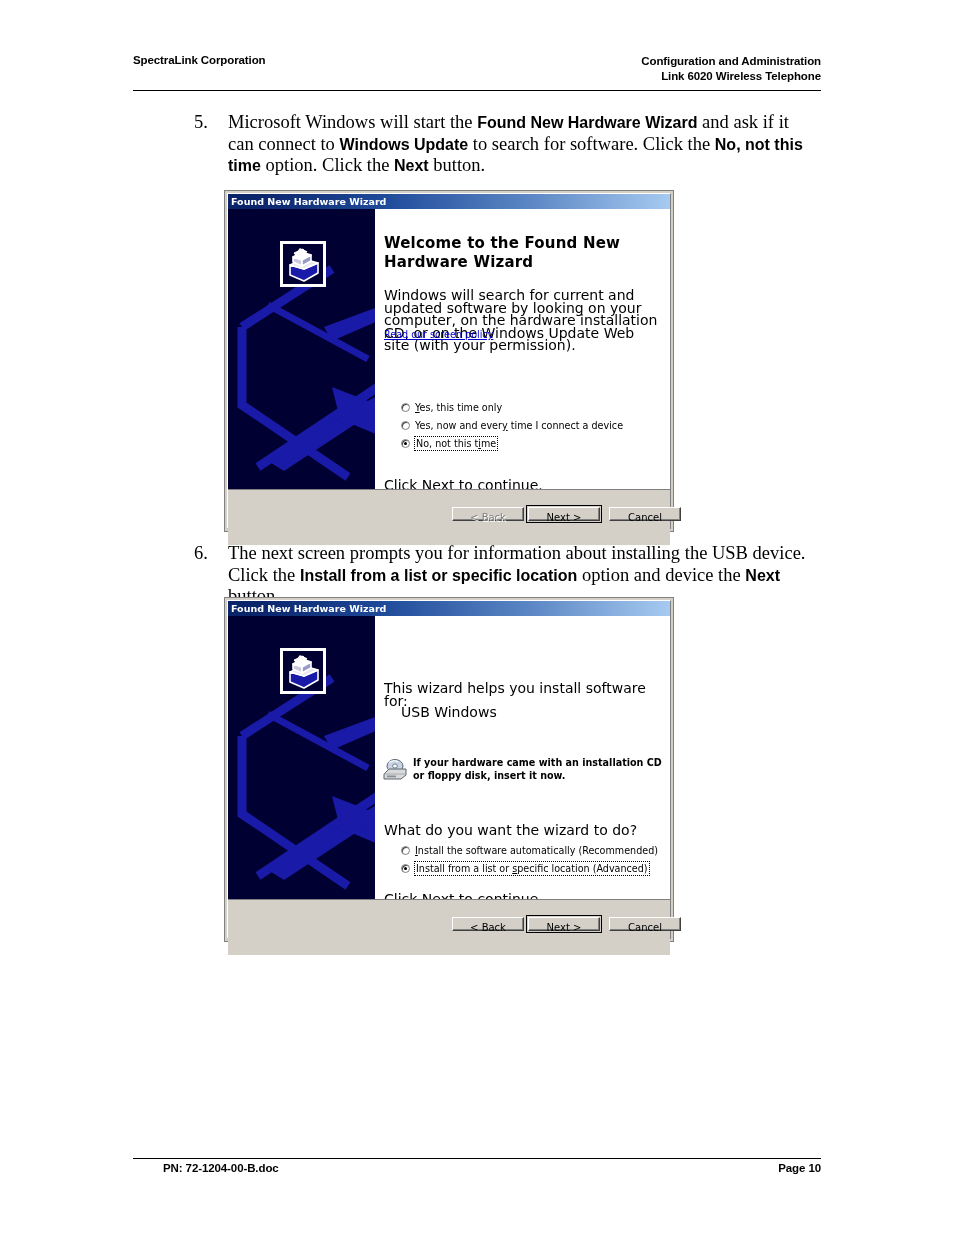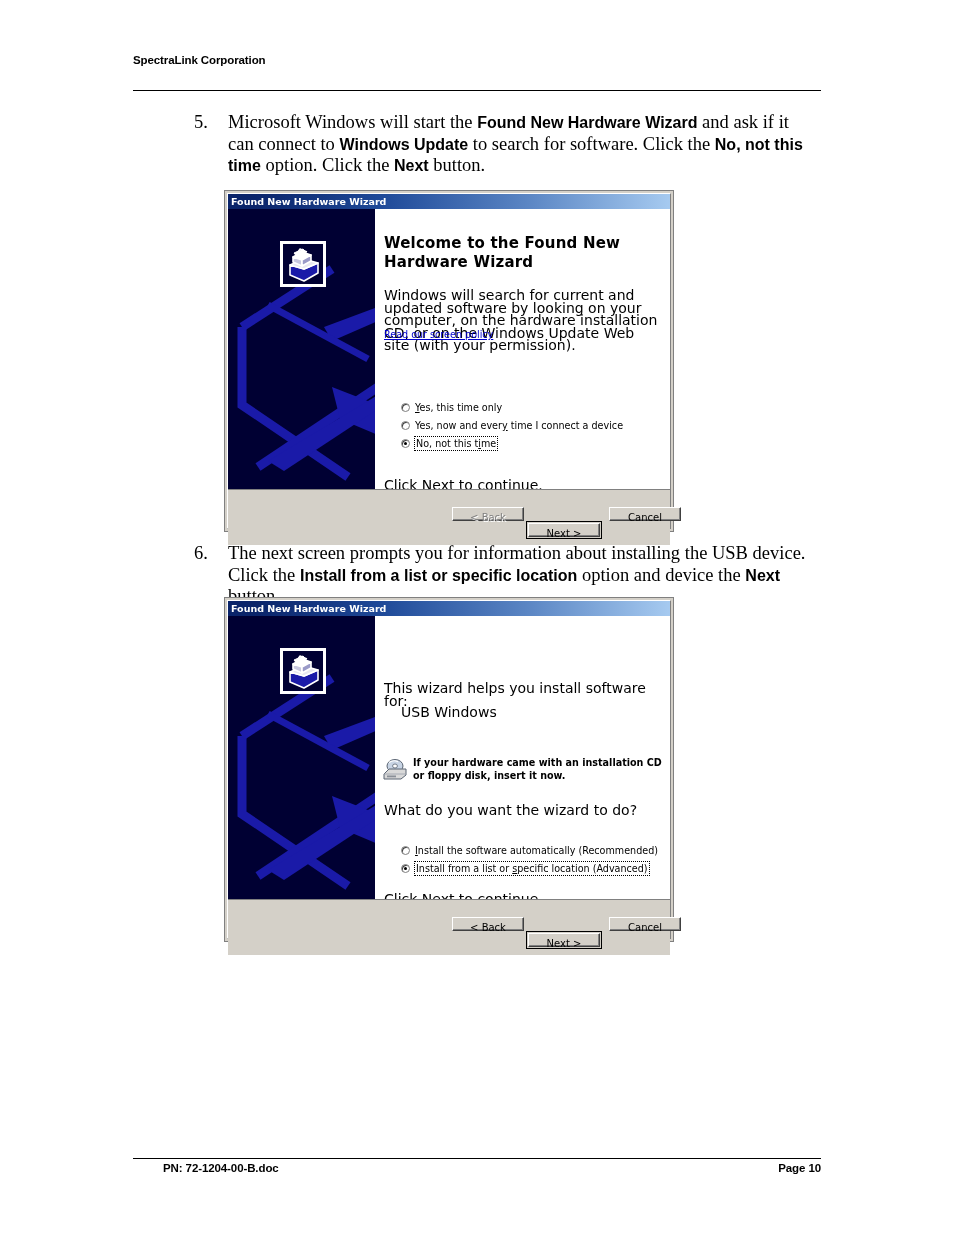--- a/index.html
+++ b/index.html
@@ -270,36 +270,39 @@
     line-height: 19px;
     text-align: center;
     color: #000000;
     box-sizing: border-box;
     cursor: default;
   }
   .btn.disabled { color: #808080; text-shadow: 1px 1px 0 #ffffff; }
   .btn.default {
     outline: 1px solid #000000;
     outline-offset: 1px;
-    margin-top: 16px;
   }
 
   .cd-icon {
     position: absolute;
     width: 26px;
     height: 24px;
   }
 </style>
 </head>
 <body>
 
 <div class="page">
 
   <div class="header">
     <div class="header-left">SpectraLink Corporation</div>
+    <div class="header-right">
+      <div>Configuration and Administration</div>
+      <div>Link 6020 Wireless Telephone</div>
+    </div>
   </div>
   <div class="header-rule"></div>
 
   <div class="step" id="step5">
     <span class="num">5.</span>
     <span class="txt" id="step5-text"><span>Microsoft Windows will start the </span><b>Found New Hardware Wizard</b><span> and ask if it can connect to </span><b>Windows Update</b><span> to search for software. Click the </span><b>No, not this time</b><span> option. Click the </span><b>Next</b><span> button.</span></span>
   </div>
 
   <div class="dialog" id="dlg1" style="left:224px; top:190px; width:450px; height:342px;">
     <div class="dlg-frame"></div>
@@ -442,21 +445,21 @@
               <path d="M2 16 L24 16" stroke="#9aa0aa" stroke-width="0.8"></path>
               <rect x="5" y="17.5" width="9" height="1.8" fill="#8a8f98"></rect>
             </svg>
           </div>
 
           <div style="position:absolute; left:38px; top:141px; width:250px; font-size:9.6px; font-weight:bold; line-height:12.5px;">
             <div>If your hardware came with an installation CD</div>
             <div>or floppy disk, insert it now.</div>
           </div>
 
-          <div class="body-text" style="left:9px; top:188px;">What do you want the wizard to do?</div>
+          <div class="body-text" style="left:9px; top:208px;">What do you want the wizard to do?</div>
 
           <div class="radio-row" style="left:26px; top:228px;">
             <span class="radio"></span><span class="radio-label" id="d2-opt0"><u>I</u>nstall the software automatically (Recommended)</span>
           </div>
           <div class="radio-row" style="left:26px; top:246px;">
             <span class="radio on"></span><span class="radio-label focused" id="d2-opt1">Install from a list or <u>s</u>pecific location (Advanced)</span>
           </div>
 
           <div class="body-text" style="left:9px; top:277px;">Click Next to continue.</div>
         </div>

